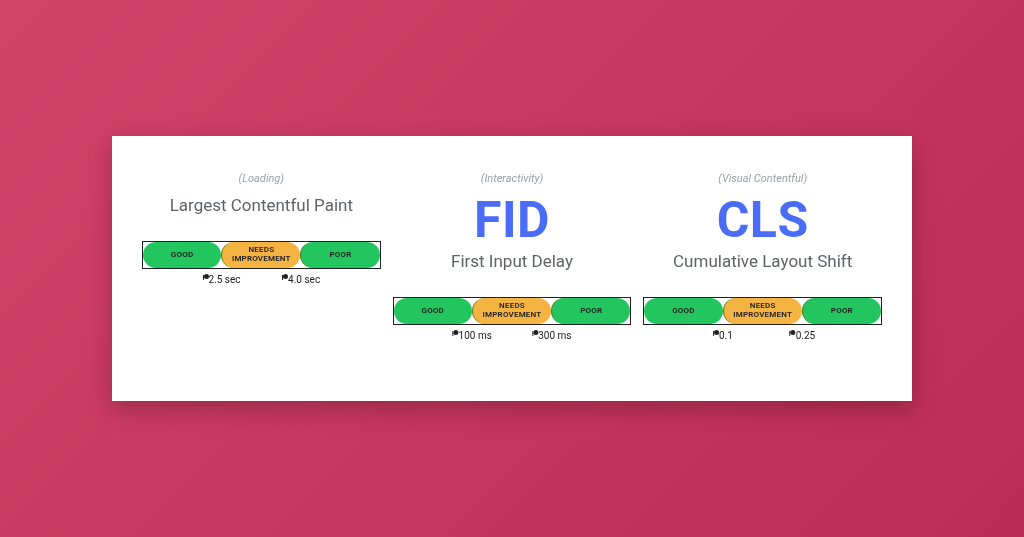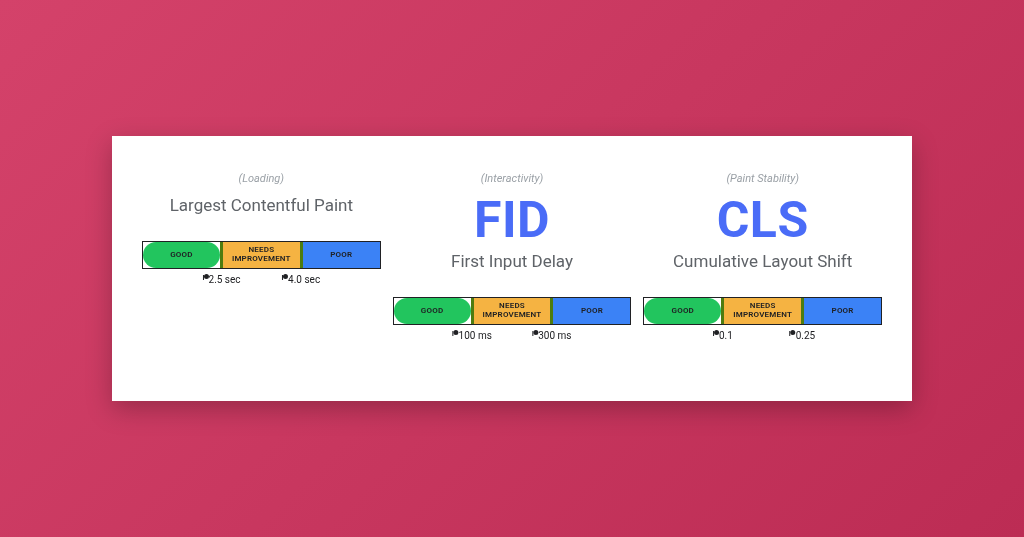--- a/index.html
+++ b/index.html
@@ -60,24 +60,24 @@
     display: flex;
     align-items: center;
     justify-content: center;
     text-align: center;
     font-size: 8px;
     font-weight: 600;
     color: #202124;
     line-height: 1.1;
     letter-spacing: 0.2px;
   }
-  .seg + .seg { border-left: 3px solid #4d7c0f; }
+  .seg + .seg { border-left: 1px solid #4d7c0f; border-radius: 13px; }
   .seg.good  { background: #22c55e; border-radius: 13px; }
   .seg.needs { background: #f5b342; }
-  .seg.poor  { background: #3b82f6; }
+  .seg.poor  { background: #22c55e; }
   .ticks {
     position: relative;
     width: 100%;
     height: 28px;
   }
   .tick {
     position: absolute;
     top: 0;
     transform: translateX(-50%);
     display: flex;
@@ -152,21 +152,21 @@
         <div class="tick t2">
           <div class="stem"></div>
             <div class="dot"></div>
           <div class="label">300 ms</div>
         </div>
       </div>
     </div>
   </div>
 
   <div class="metric">
-    <div class="category">(Paint Stability)</div>
+    <div class="category">(Visual Contentful)</div>
     <div class="abbr">CLS</div>
     <div class="fullname">Cumulative Layout Shift</div>
     <div class="bar-wrap">
       <div class="bar">
         <div class="seg good">GOOD</div>
         <div class="seg needs">NEEDS IMPROVEMENT</div>
         <div class="seg poor">POOR</div>
       </div>
       <div class="ticks">
         <div class="tick t1">

